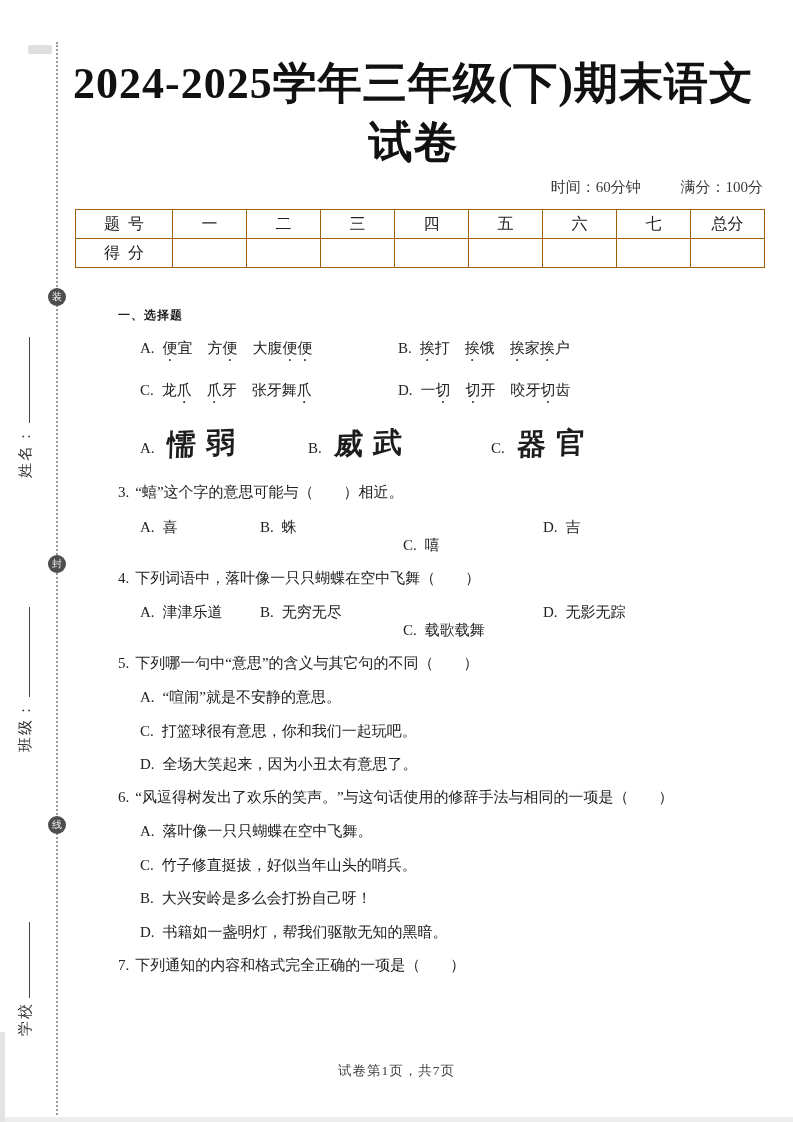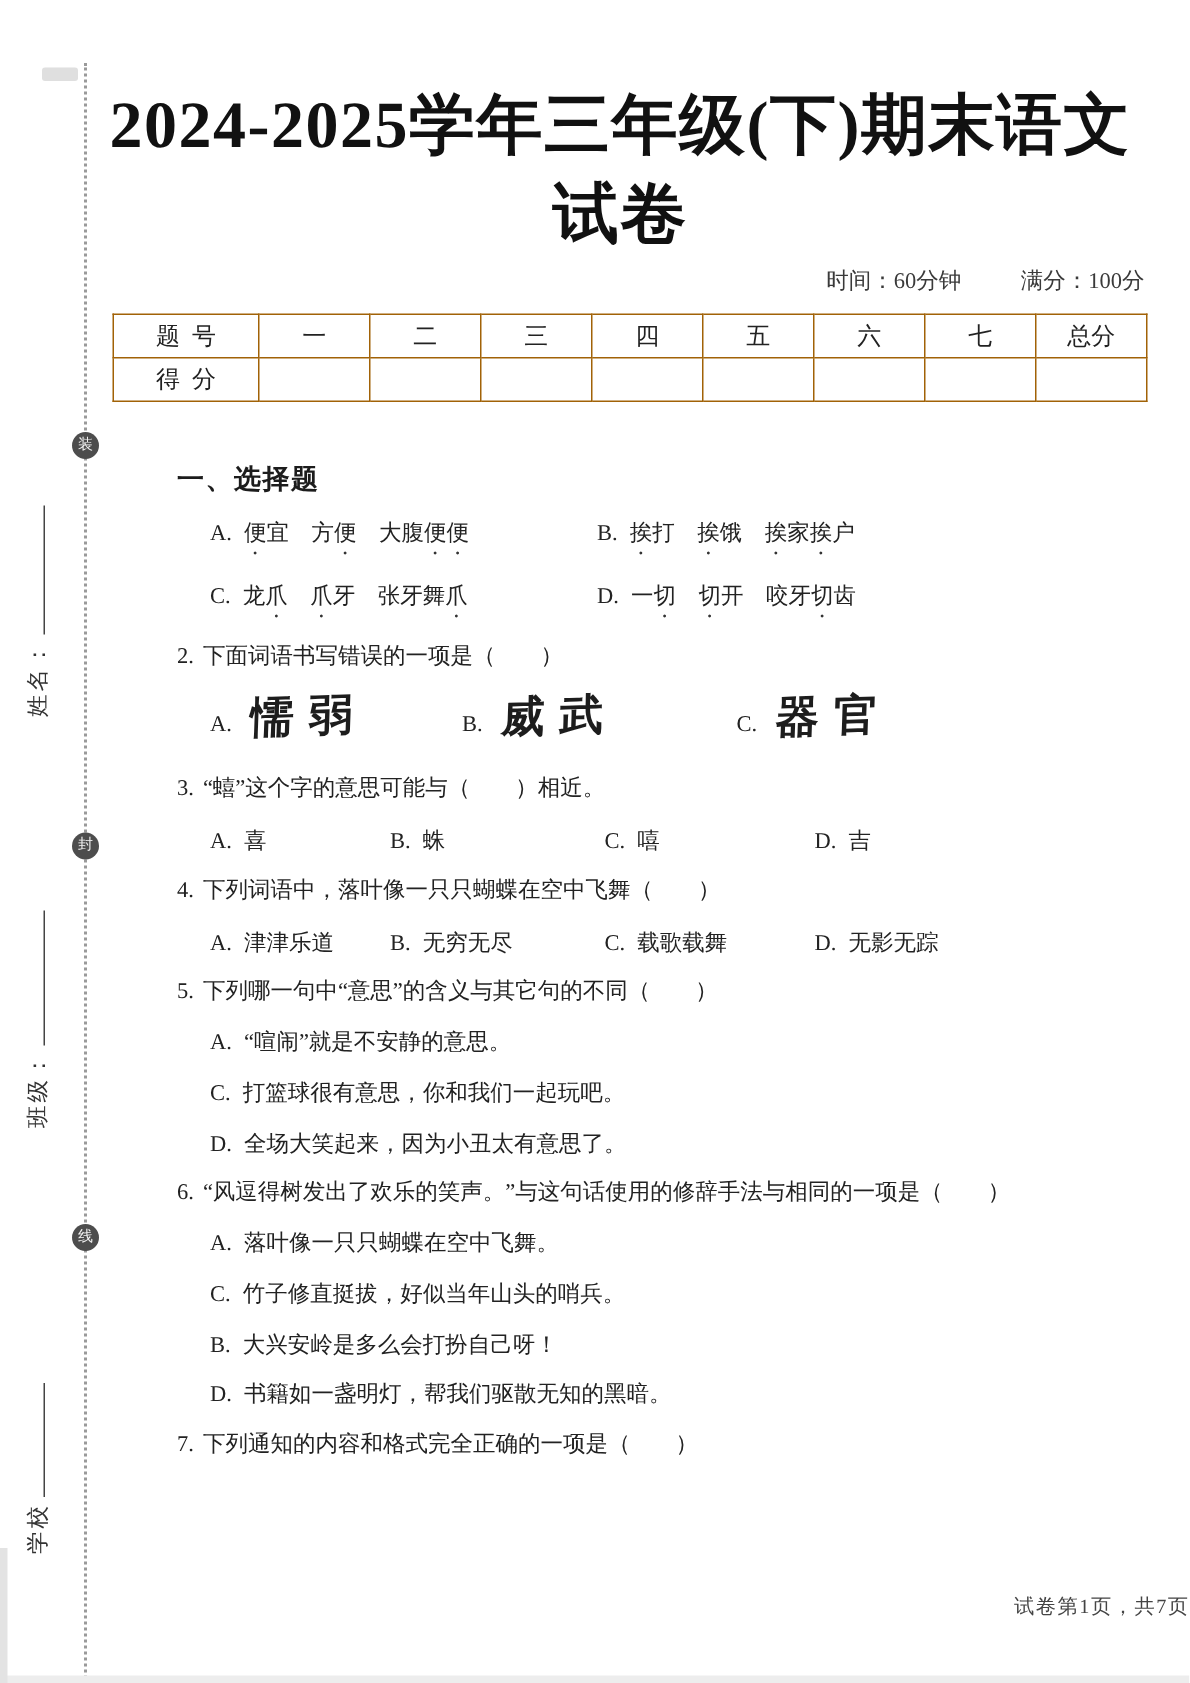--- a/index.html
+++ b/index.html
@@ -39,51 +39,51 @@
     border-collapse:collapse;margin:12px 0 0 13px;width:690px;table-layout:fixed;
   }
   table.score-table td{
     border:1px solid #a16207;height:28px;text-align:center;font-size:16px;color:#222;
     padding:0;
   }
   table.score-table td.lbl{letter-spacing:8px;padding-left:8px;width:88px;}
   
   .content{margin:40px 0 0 56px;font-size:15px;line-height:1.25;}
   .section-title{
-    font-weight:bold;font-size:18px;margin:16px 0 12px 0;color:#1c1c1c;
+    font-weight:bold;font-size:12px;margin:16px 0 12px 0;color:#1c1c1c;
     font-family:"Liberation Sans","DejaVu Sans",sans-serif;letter-spacing:1px;
   }
   .q{margin-bottom:10px;}
   .q-stem{margin:14px 0 0 0;}
   .q-num{margin-right:6px;}
   .opts{margin-left:22px;}
   .opt-letter{margin-right:8px;}
   .opt-row{display:flex;margin-top:16px;}
   .row2 .opt:nth-child(1){width:258px;}
   .row4 .opt:nth-child(1){width:120px;}
   .row4 .opt:nth-child(2){width:143px;font-family:Liberation Serif, serif;}
-  .row4 .opt:nth-child(3){width:140px;}
+  .row4 .opt:nth-child(3){width:140px;margin-top:18px;}
   .opt-block{margin-top:15px;}
   
   .hw-row{display:flex;align-items:center;margin-top:4px;height:52px;}
   .hw-row .hw-opt:nth-child(1){width:168px;}
   .hw-row .hw-opt:nth-child(2){width:183px;}
   .hw-word{
     display:inline-block;font-family:"DejaVu Sans","Liberation Sans",sans-serif;
     font-size:29px;font-weight:700;letter-spacing:10px;color:#1d1d1d;
     transform:rotate(-2deg) skewX(-4deg);margin-left:4px;
   }
   
   .em-dot{
     -webkit-text-emphasis:filled dot #333;-webkit-text-emphasis-position:under right;
     text-emphasis:filled dot #333;text-emphasis-position:under right;
   }
   
   .footer{
-    position:absolute;left:0;right:0;top:1062px;text-align:right;
+    position:absolute;left:0;right:0;top:1062px;text-align:center;
     font-size:13.5px;color:#444;letter-spacing:1px;
   }
   .edge-bottom{position:absolute;left:0;right:0;bottom:0;height:5px;background:#ededed;}
   .edge-left{position:absolute;left:0;bottom:0;width:5px;height:90px;background:#e3e3e3;}
 </style>
 </head>
 <body>
 
 <div class="page">
 
@@ -150,21 +150,20 @@
             <span class="opt"><span class="opt-letter">B.</span><span><span class="em-dot">挨</span>打　<span class="em-dot">挨</span>饿　<span class="em-dot">挨</span>家<span class="em-dot">挨</span>户</span></span>
           </div>
           <div class="opt-row row2">
             <span class="opt"><span class="opt-letter">C.</span><span>龙<span class="em-dot">爪</span>　<span class="em-dot">爪</span>牙　张牙舞<span class="em-dot">爪</span></span></span>
             <span class="opt"><span class="opt-letter">D.</span><span>一<span class="em-dot">切</span>　<span class="em-dot">切</span>开　咬牙<span class="em-dot">切</span>齿</span></span>
           </div>
         </div>
       </div>
 
       <div class="q">
-        <p class="q-stem"><span class="q-num">2.</span><span>下面词语书写错误的一项是（　　）</span></p>
         <div class="opts hw-row">
           <span class="hw-opt"><span class="opt-letter">A.</span><span class="hw-word">懦弱</span></span>
           <span class="hw-opt"><span class="opt-letter">B.</span><span class="hw-word">威武</span></span>
           <span class="hw-opt"><span class="opt-letter">C.</span><span class="hw-word">器官</span></span>
         </div>
       </div>
 
       <div class="q">
         <p class="q-stem"><span class="q-num">3.</span><span>“蟢”这个字的意思可能与（　　）相近。</span></p>
         <div class="opts">

